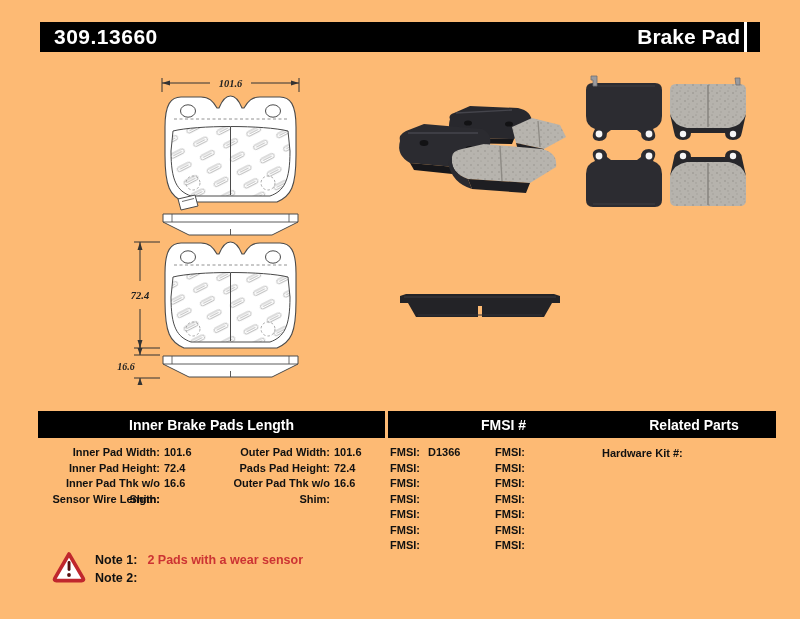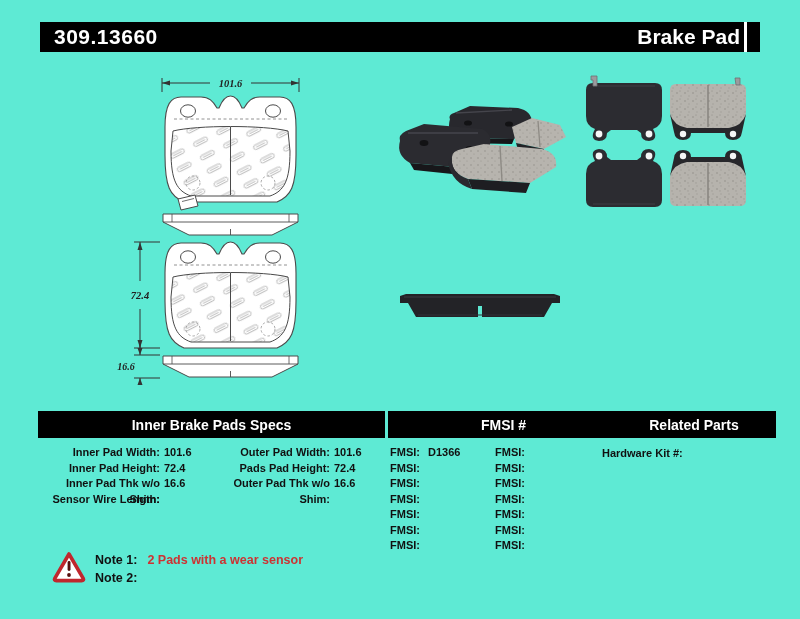--- a/index.html
+++ b/index.html
@@ -1,16 +1,16 @@
 <!DOCTYPE html>
 <html><head>
 <meta charset="utf-8">
 <style>
   html,body{margin:0;padding:0;background:#fff;}
-  #page{position:relative;width:800px;height:619px;background:#5eead4;overflow:hidden;
+  #page{position:relative;width:800px;height:619px;background:#fdba74;overflow:hidden;
         font-family:"Liberation Sans",sans-serif;}
   
   .topbar{position:absolute;left:40px;top:22px;width:720px;height:30px;background:#000;}
   .topbar .pn{position:absolute;left:14px;top:0;line-height:30px;color:#fff;
               font-size:21px;font-weight:bold;letter-spacing:0.5px;}
   .topbar .pt{position:absolute;right:20px;top:0;line-height:30px;color:#fff;
               font-size:21px;font-weight:bold;}
   .topbar .sep{position:absolute;right:13px;top:0;width:3px;height:30px;background:#fff;}
   
   .secbar{position:absolute;top:411px;height:27px;background:#000;color:#fff;
@@ -213,21 +213,21 @@
   </svg>
 
   <svg style="position:absolute;left:394px;top:288px;" width="172" height="38" viewBox="0 0 172 38">
     <path fill-rule="evenodd" fill="#232327" d="M6,8 L12,6 L160,6 L166,8 L166,15 L6,15 Z
              M14,15 L158,15 L150,29 L88,29 L88,18 L84,18 L84,29 L22,29 Z"></path>
     <line x1="10" y1="9" x2="162" y2="9" stroke="#3c3c42" stroke-width="1.2"></line>
     <line x1="24" y1="27" x2="148" y2="27" stroke="#323238" stroke-width="1"></line>
   </svg>
 
   <div class="secbar specs">
-    <span>Inner Brake Pads Specs</span>
+    <span>Inner Brake Pads Length</span>
   </div>
   <div class="secbar fmsi">
     <span>FMSI #</span>
   </div>
   <div class="secbar related">
     <span>Related Parts</span>
   </div>
 
   <div class="speccol inner">
     <div class="srow">

